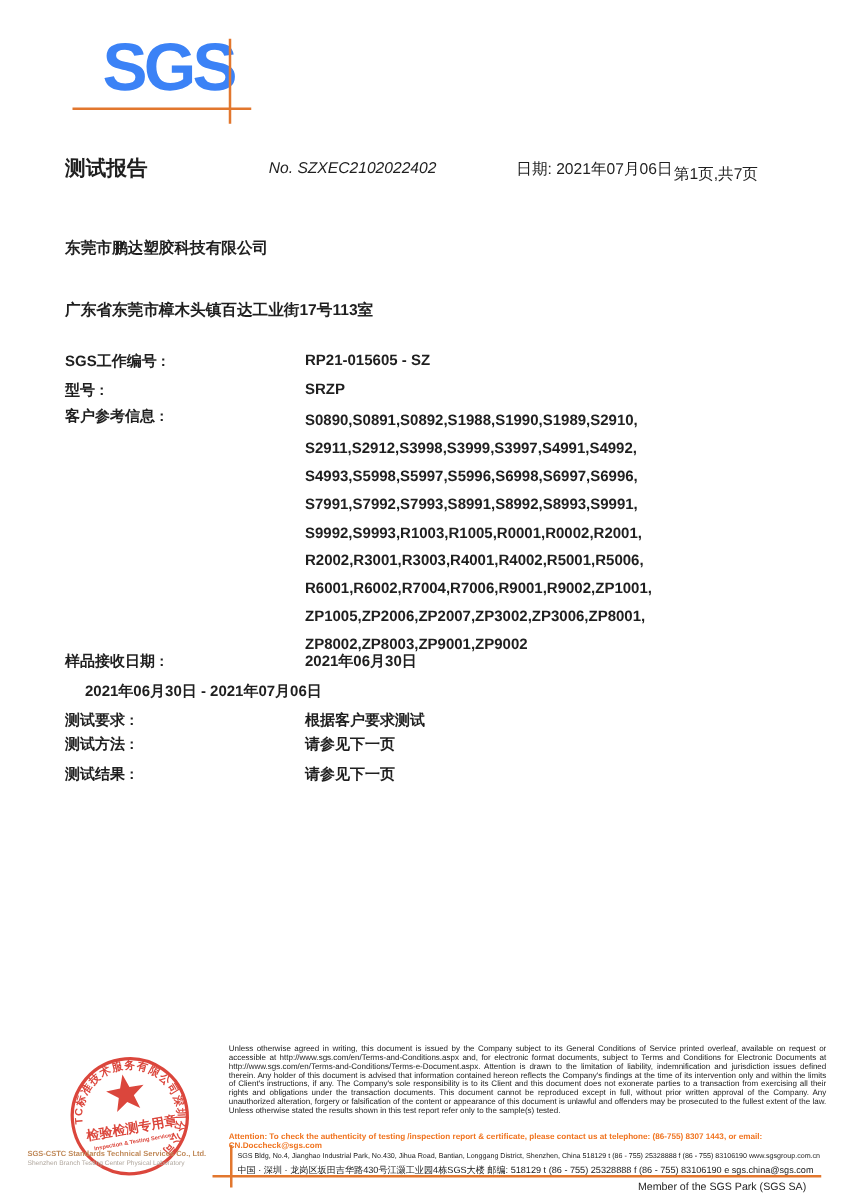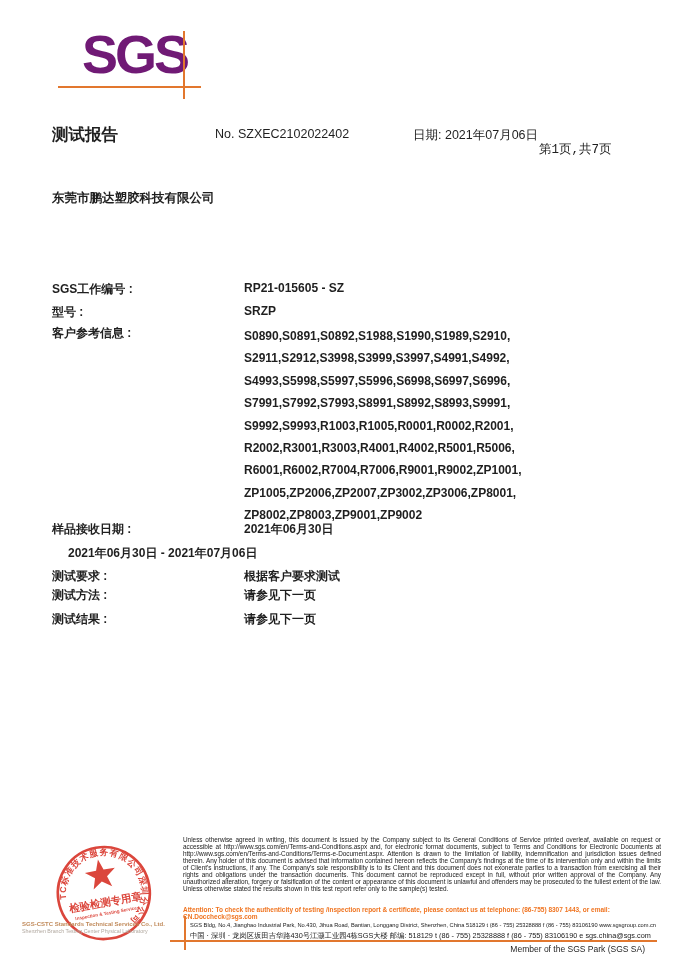--- a/index.html
+++ b/index.html
@@ -3,30 +3,30 @@
 <meta charset="utf-8">
 <style>
   html,body{margin:0;padding:0;background:#ffffff;}
   .page{
     position:relative;width:677px;height:959px;background:#ffffff;overflow:hidden;
     font-family:"Liberation Sans","DejaVu Sans",sans-serif;color:#1f1f1f;
   }
   
   .logo-text{
     position:absolute;left:82px;top:28px;font-size:54px;font-weight:bold;
-    color:#701a75;letter-spacing:-3px;line-height:52px;
+    color:#3b82f6;letter-spacing:-3px;line-height:52px;
   }
   .logo-line-h{position:absolute;left:58px;top:86px;width:143px;height:2px;background:#e2772e;}
   .logo-line-v{position:absolute;left:183px;top:31px;width:2px;height:68px;background:#e2772e;}
   
   .hdr{position:absolute;top:124px;left:0;width:100%;height:22px;}
   .hdr .title{position:absolute;left:52px;top:0;font-size:16.5px;font-weight:bold;}
-  .hdr .rno{position:absolute;left:215px;top:3px;font-size:12.5px;}
+  .hdr .rno{position:absolute;left:215px;top:3px;font-size:12.5px;font-style:italic;}
   .hdr .rdate{position:absolute;left:413px;top:3px;font-size:12.5px;}
-  .hdr .rpage{position:absolute;left:539px;top:17px;font-size:12.5px;font-family:Liberation Mono, monospace;}
+  .hdr .rpage{position:absolute;left:539px;top:7px;font-size:12.5px;}
   
   .company{position:absolute;left:52px;top:161px;font-size:12.5px;font-weight:600;line-height:25px;white-space:pre-line;}
   
   .statement{position:absolute;left:52px;top:250px;font-size:12px;font-weight:600;}
   
   .frow{position:absolute;left:52px;display:flex;align-items:flex-start;}
   .flabel{width:176px;flex:0 0 176px;font-size:12px;font-weight:600;}
   .fvalue{font-size:12px;font-weight:600;padding-left:16px;}
   .r-job{top:281px}.r-model{top:304px}.r-refs{top:325px}
   .r-recv{top:521px}.r-period{top:545px}.r-req{top:568px}
@@ -59,20 +59,21 @@
 
   <div class="hdr">
     <span class="title">测试报告</span>
     <span class="rno">No. SZXEC2102022402</span>
     <span class="rdate">日期: 2021年07月06日</span>
     <span class="rpage">第1页,共7页</span>
   </div>
 
   <div class="company">
     <div>东莞市鹏达塑胶科技有限公司</div>
+    <div>广东省东莞市樟木头镇百达工业街17号113室</div>
   </div>
 
 
   <div class="frow r-job">
     <span class="flabel">SGS工作编号 :</span>
     <span class="fvalue">RP21-015605 - SZ</span>
   </div>
   <div class="frow r-model">
     <span class="flabel">型号 :</span>
     <span class="fvalue">SRZP</span>

